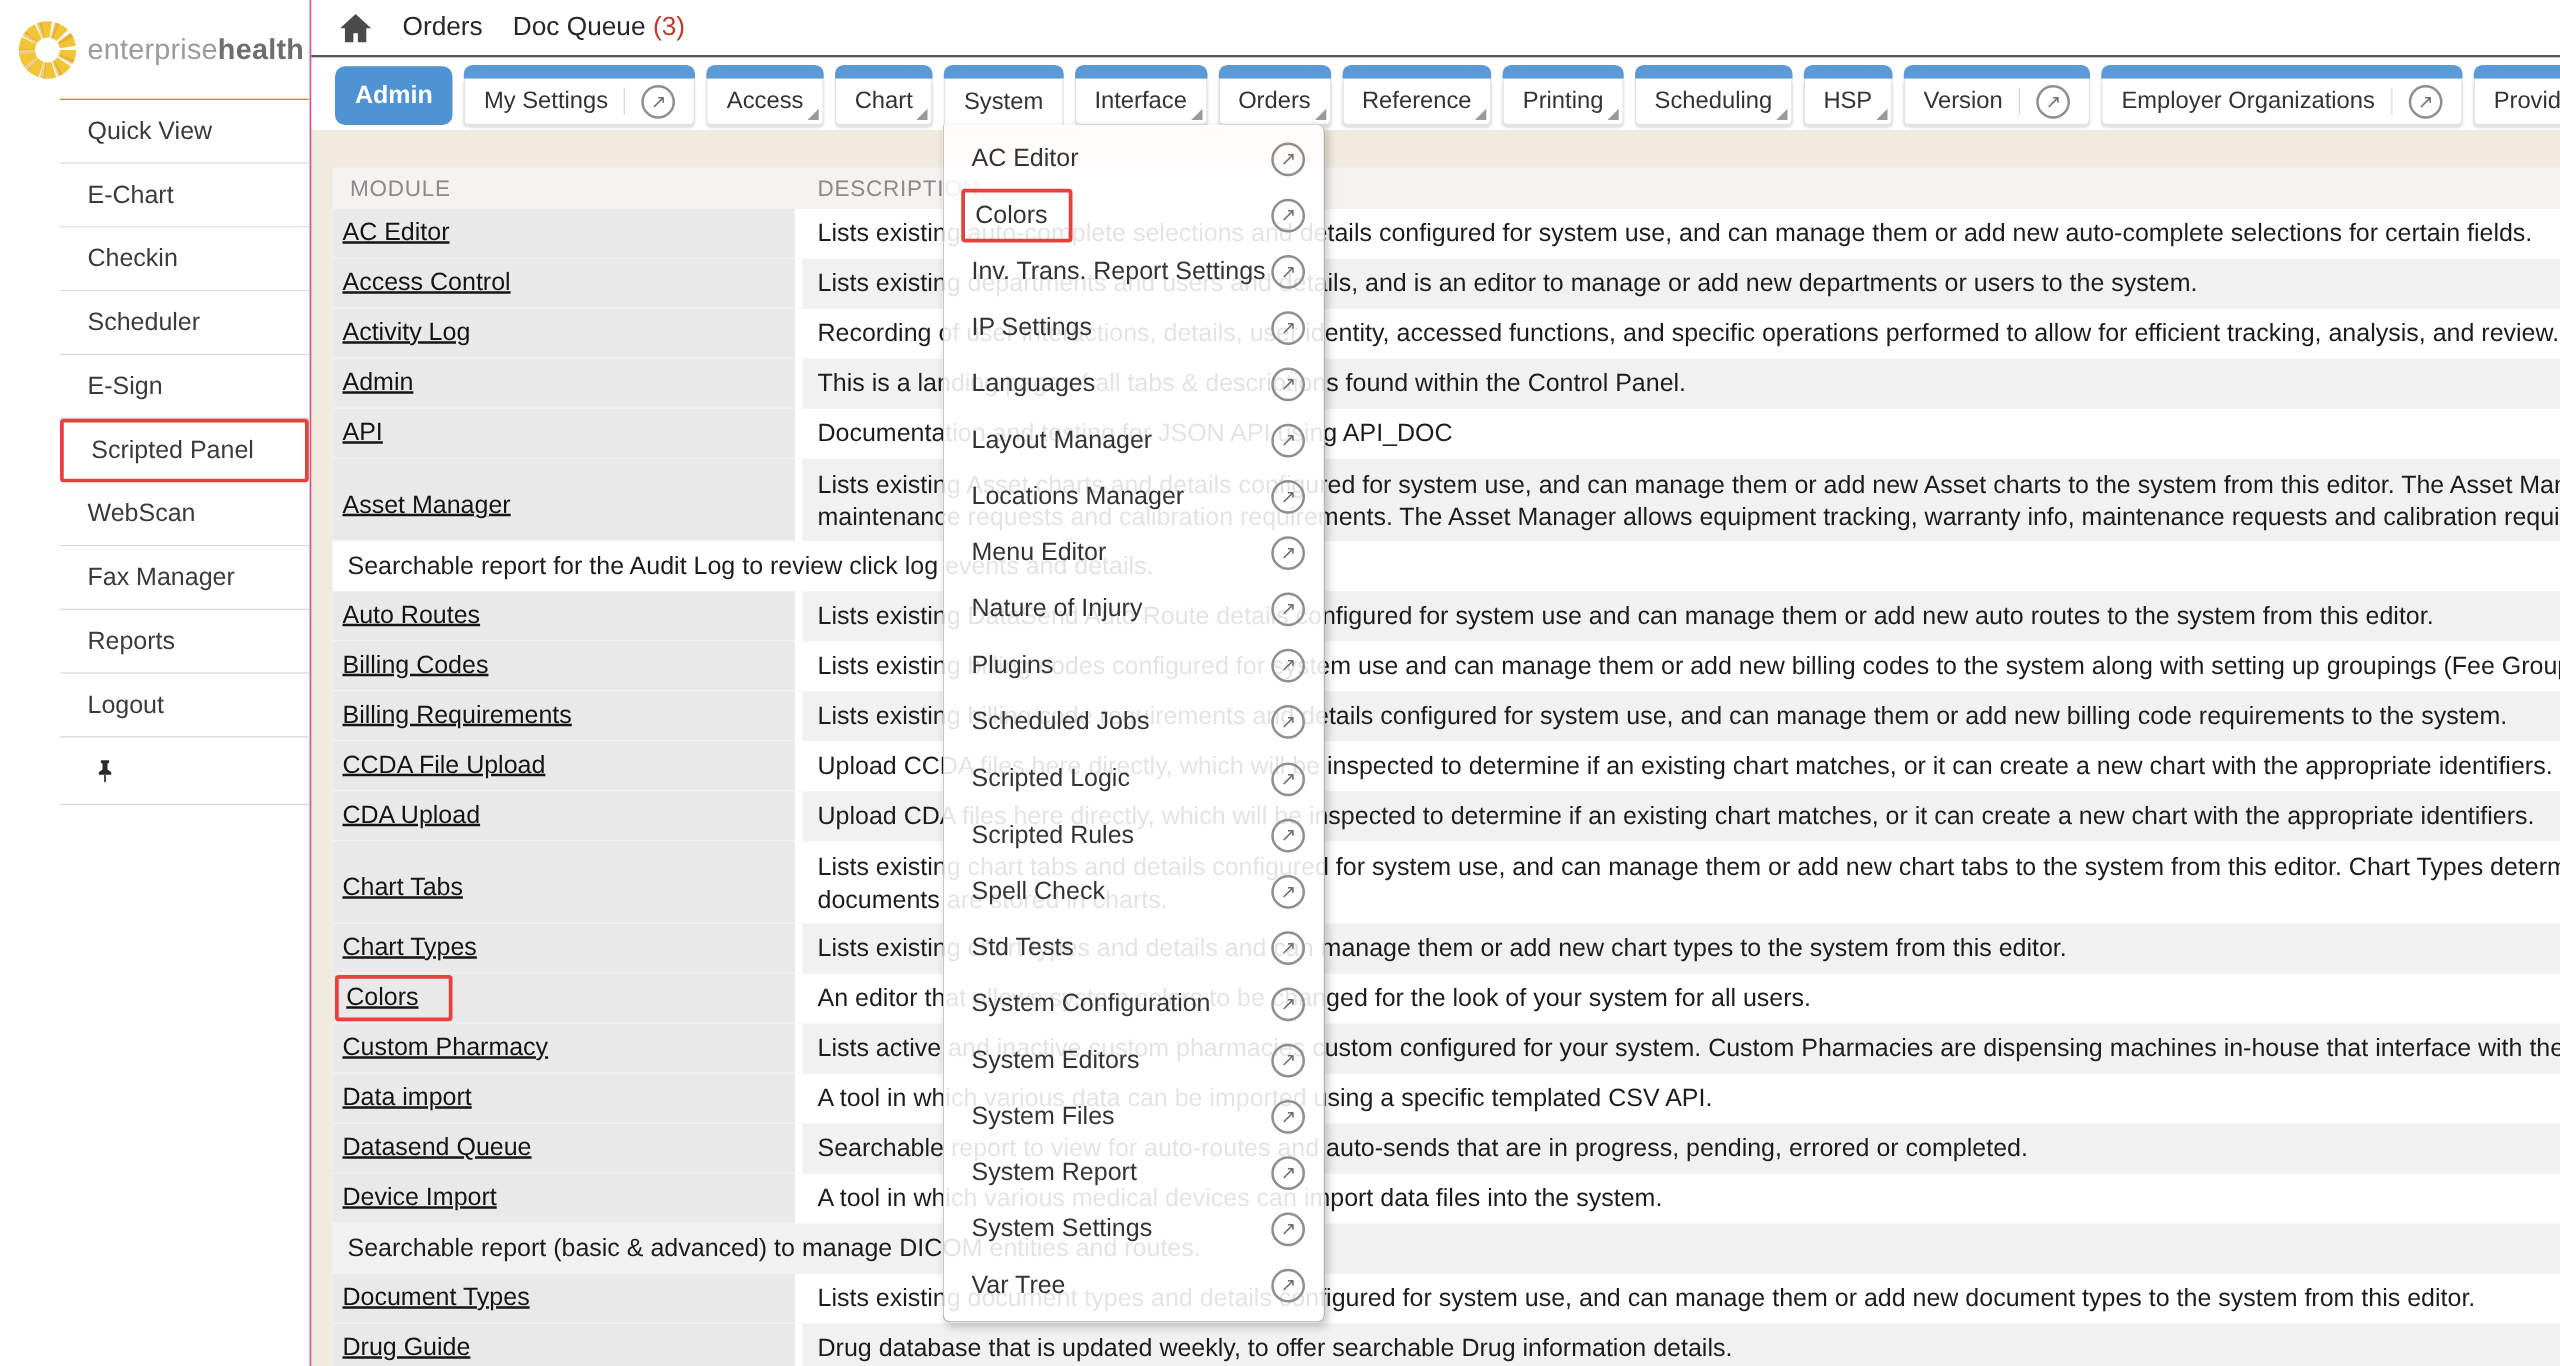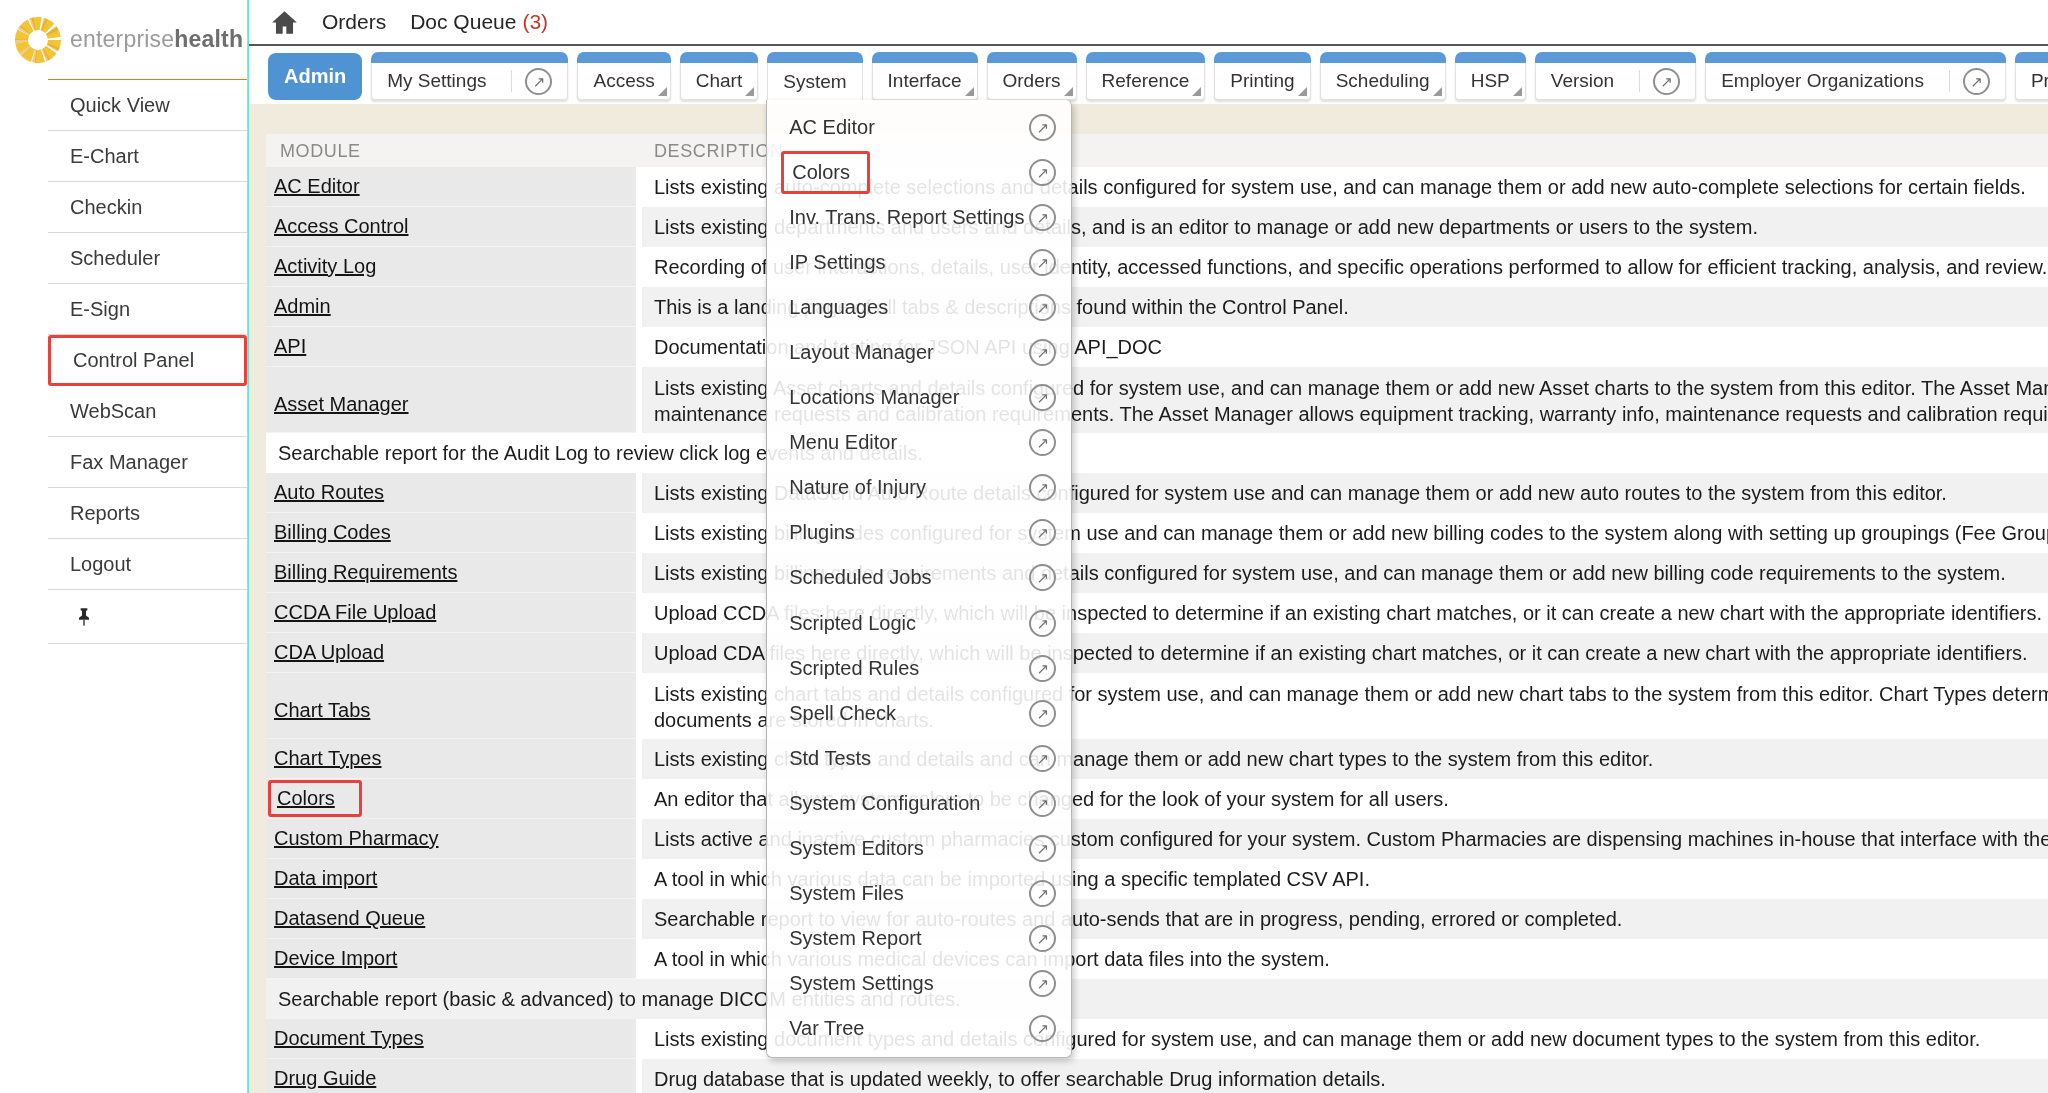--- a/index.html
+++ b/index.html
@@ -1,19 +1,19 @@
 <!DOCTYPE html>
 <html><head>
 <meta charset="utf-8">
 <title>Enterprise Health — Control Panel</title>
 <style>
   * { margin:0; padding:0; box-sizing:border-box; }
   html,body { width:2048px; height:1093px; overflow:hidden; background:#fff;
               font-family:"Liberation Sans", sans-serif; }
-  .screen { position:relative; width:2048px; height:1093px; background:#5eead4; }
+  .screen { position:relative; width:2048px; height:1093px; background:#ec4899; }
 
   
   .sidebar { position:absolute; left:0; top:0; width:248px; height:100%;
              background:#fff; border-right:1px solid #c9c9c9; z-index:80; }
   .logo { height:79px; display:flex; align-items:center; padding-left:14px; gap:8px; }
   .logo-text { font-size:23px; letter-spacing:0.2px; }
   .logo-text .lt1 { color:#9b9b9b; }
   .logo-text .lt2 { color:#6e6e6e; font-weight:bold; }
   .side-items { border-top:1px solid #f97316;margin-left:48px; }
   .sitem { height:51px; display:flex; align-items:center; padding-left:22px;
@@ -37,21 +37,21 @@
   .cap { height:11px; background:#5b9ad7; border-radius:7px 7px 0 0; }
   .tbody { position:relative; height:37px; background:#fff; display:flex; align-items:center;
            padding:0 15px; font-size:19px; color:#333; border:1px solid #e2e2e2; border-top:none;
            border-radius:0 0 4px 4px; box-shadow:0 2px 2px rgba(0,0,0,0.12); cursor:pointer; }
   .tab.active { background:#4f93d3; border-radius:8px; height:47px; margin-top:1px;
                 justify-content:center; padding:0 16px; cursor:pointer; }
   .tab.active .tlabel { color:#fff; font-weight:bold; font-size:20px; }
   .tab.caret .tbody::after { content:""; position:absolute; right:3px; bottom:3px;
       width:0; height:0; border-style:solid; border-width:0 0 9px 9px;
       border-color:transparent transparent #9a9a9a transparent; }
-  .tab.ext .tlabel { padding-right:25px; border-right:1px solid #dcdcdc; margin-right:13px; }
+  .tab.ext .tlabel { padding-right:13px; border-right:1px solid #dcdcdc; margin-right:13px; }
   .circle-arrow { width:27px; height:27px; border:2px solid #8f8f8f; border-radius:50%;
       color:#707070; font-size:15px; line-height:1; display:flex; align-items:center;
       justify-content:center; flex:none; background:transparent; }
   .circle-arrow::after { content:"\2197"; }
   .tab.open { position:relative; }
   .tab.open .tbody { box-shadow:none; border-radius:0; border-bottom:none; }
 
   
   .dropdown { position:absolute; top:48px; left:-1px; width:306px; height:958px;
       background:rgba(255,255,255,0.88); border:1px solid #b5b5b5; border-top:none;
@@ -112,21 +112,21 @@
         <div class="sitem">
         <span>Checkin</span>
       </div>
         <div class="sitem">
         <span>Scheduler</span>
       </div>
         <div class="sitem">
         <span>E-Sign</span>
       </div>
         <div class="sitem hl">
-        <span>Control Panel</span>
+        <span>Scripted Panel</span>
       </div>
         <div class="sitem">
         <span>WebScan</span>
       </div>
         <div class="sitem">
         <span>Fax Manager</span>
       </div>
         <div class="sitem">
         <span>Reports</span>
       </div>

